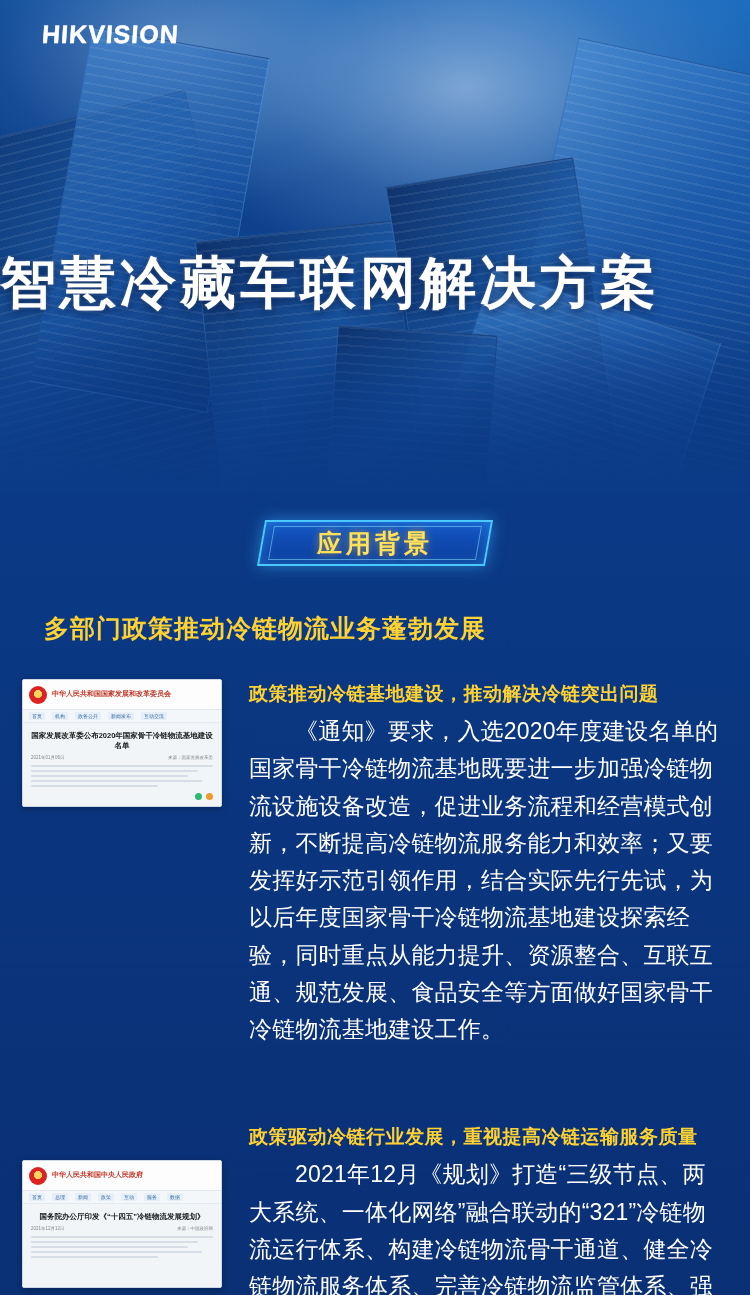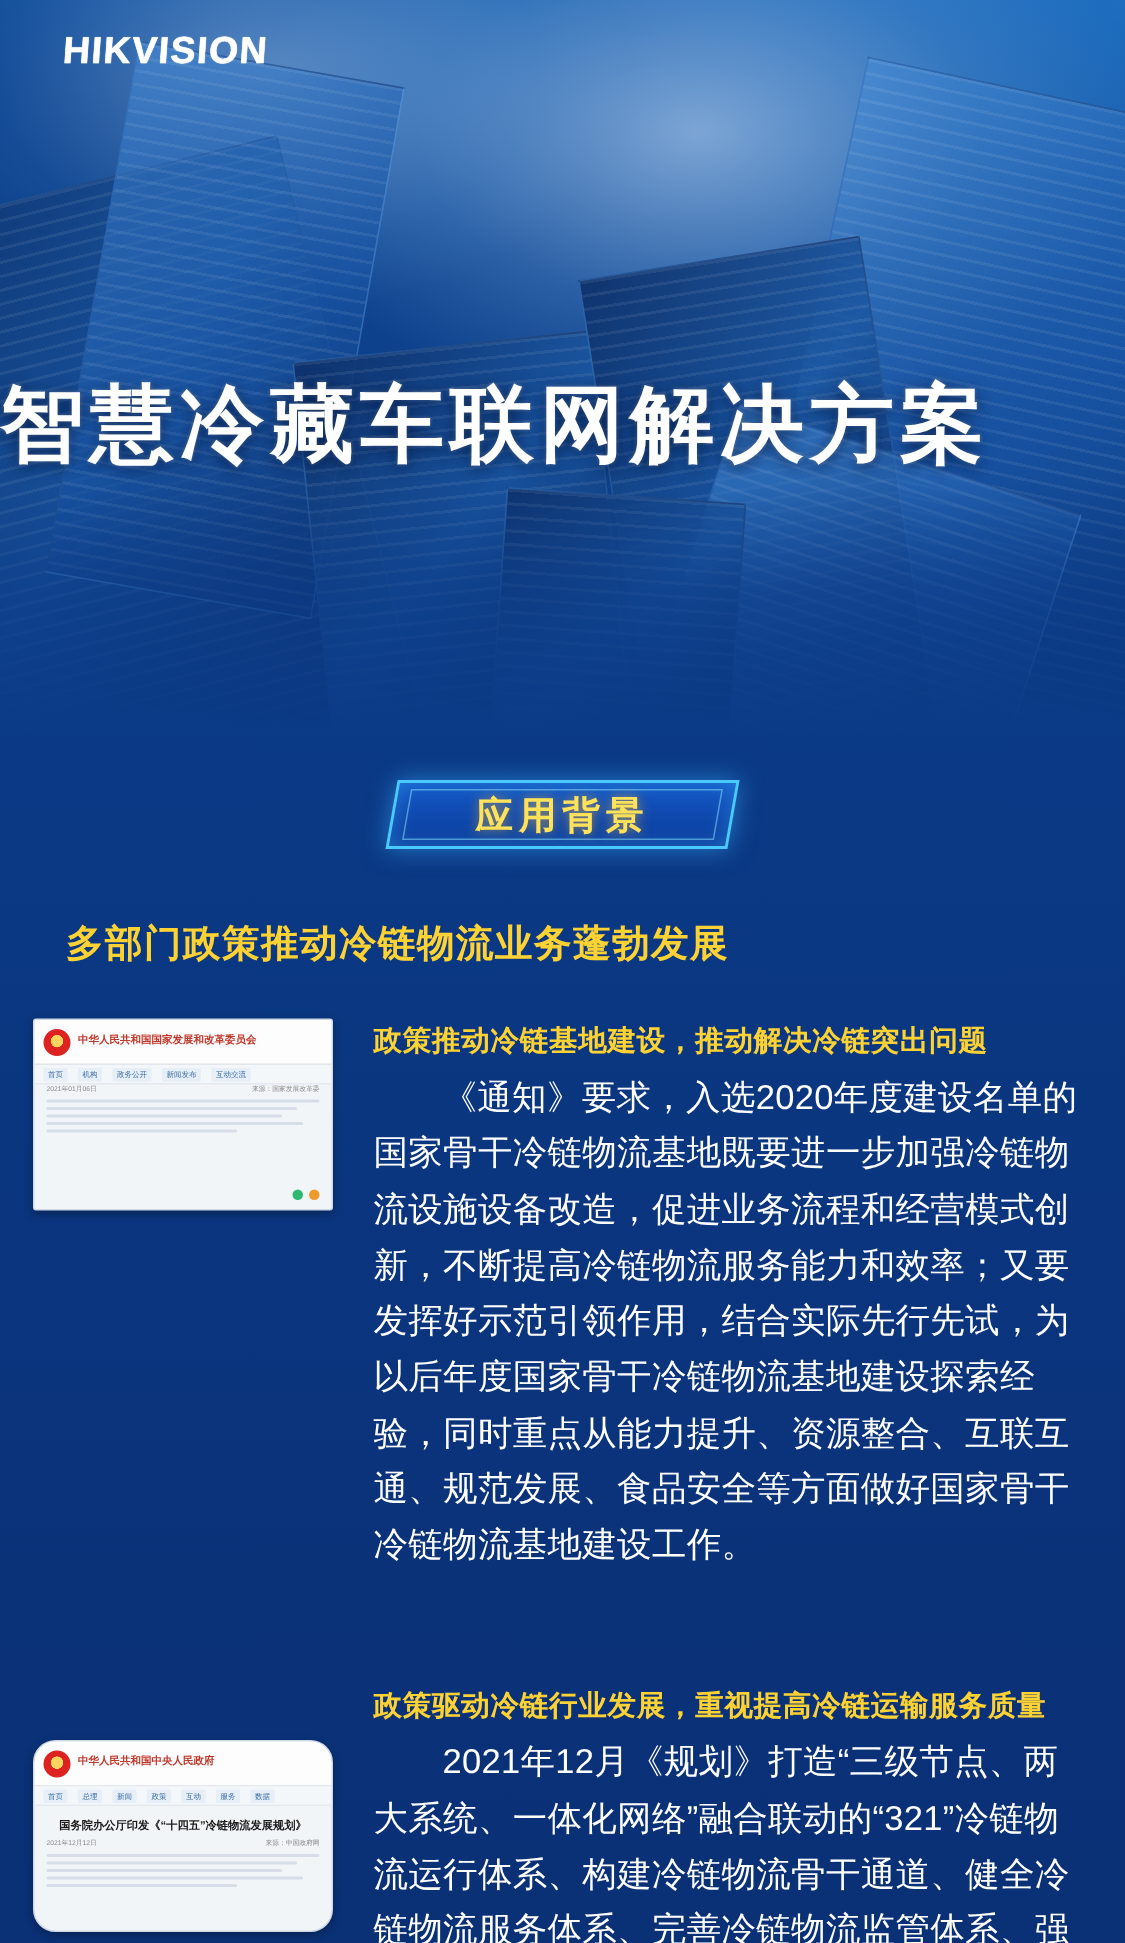--- a/index.html
+++ b/index.html
@@ -239,21 +239,21 @@
     letter-spacing: 0.5px;
   }
   .block-body {
     font-size: 23px;
     line-height: 1.62;
     color: #ffffff;
     text-indent: 2em;
     letter-spacing: 0.2px;
   }
   .block.second { margin-top: 74px; }
-  .block.second .thumb { margin-top: 38px; border-radius: 15px; }
+  .block.second .thumb { margin-top: 38px; }
 </style>
 </head>
 <body>
 
 <div class="page">
 
   <div class="hero">
     <div class="hero-photo">
       <div class="shard s1"></div>
       <div class="shard light s2"></div>
@@ -286,20 +286,21 @@
         <div class="thumb-emblem"></div>
         <div class="thumb-org">中华人民共和国国家发展和改革委员会</div>
       </div>
       <div class="thumb-nav">
         <span>首页</span>
         <span>机构</span>
         <span>政务公开</span>
         <span>新闻发布</span>
         <span>互动交流</span>
       </div>
+      <div class="thumb-title">国家发展改革委公布2020年国家骨干冷链物流基地建设名单</div>
       <div class="thumb-meta">
         <span>2021年01月06日</span>
         <span>来源：国家发展改革委</span>
       </div>
       <div class="thumb-lines">
         <i></i>
           <i></i>
           <i></i>
           <i></i>
           <i></i>

